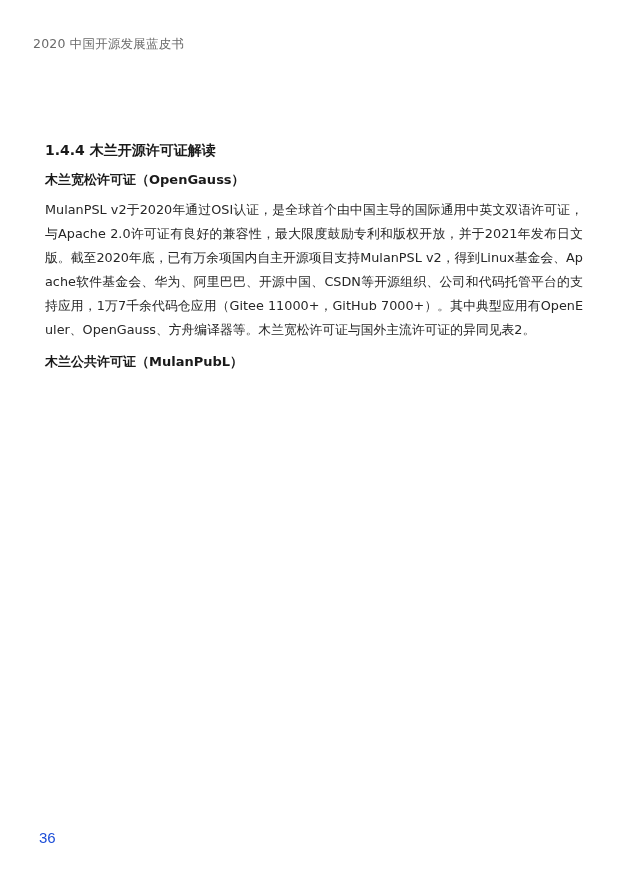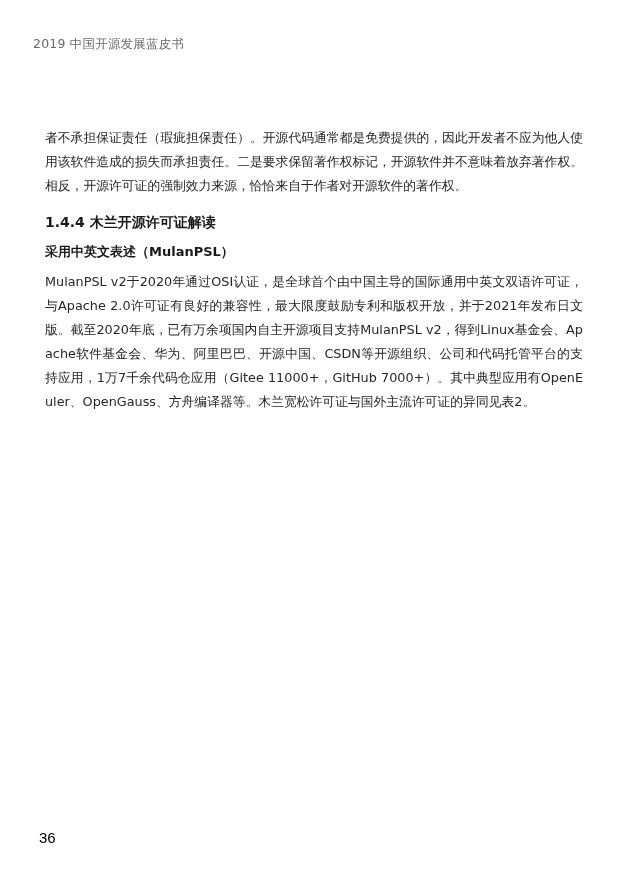--- a/index.html
+++ b/index.html
@@ -53,36 +53,36 @@
       font-weight: bold;
       line-height: 24px;
       color: #1a1a1a;
     }
     .page-number {
       position: absolute;
       left: 39px;
       top: 829px;
       font-family: "Liberation Sans", sans-serif;
       font-size: 15px;
-      color: #000000;
+      color: #1d4ed8;
     }
   </style>
 </head>
 <body>
 
-<div class="running-header">2019 中国开源发展蓝皮书</div>
+<div class="running-header">2020 中国开源发展蓝皮书</div>
 
 <div class="content">
-  <p class="para first">者不承担保证责任（瑕疵担保责任）。开源代码通常都是免费提供的，因此开发者不应为他人使用该软件造成的损失而承担责任。二是要求保留著作权标记，开源软件并不意味着放弃著作权。相反，开源许可证的强制效力来源，恰恰来自于作者对开源软件的著作权。</p>
 
 
   <h2 class="section-heading">1.4.4 木兰开源许可证解读</h2>
 
 
-  <h3 class="sub-heading">采用中英文表述（MulanPSL）</h3>
+  <h3 class="sub-heading">木兰宽松许可证（OpenGauss）</h3>
 
   <p class="para">MulanPSL v2于2020年通过OSI认证，是全球首个由中国主导的国际通用中英文双语许可证，与Apache 2.0许可证有良好的兼容性，最大限度鼓励专利和版权开放，并于2021年发布日文版。截至2020年底，已有万余项国内自主开源项目支持MulanPSL v2，得到Linux基金会、Apache软件基金会、华为、阿里巴巴、开源中国、CSDN等开源组织、公司和代码托管平台的支持应用，1万7千余代码仓应用（Gitee 11000+，GitHub 7000+）。其中典型应用有OpenEuler、OpenGauss、方舟编译器等。木兰宽松许可证与国外主流许可证的异同见表2。</p>
 
+  <h3 class="sub-heading">木兰公共许可证（MulanPubL）</h3>
 
 
 </div>
 
 <div class="page-number">36</div>
 
 </body></html>

